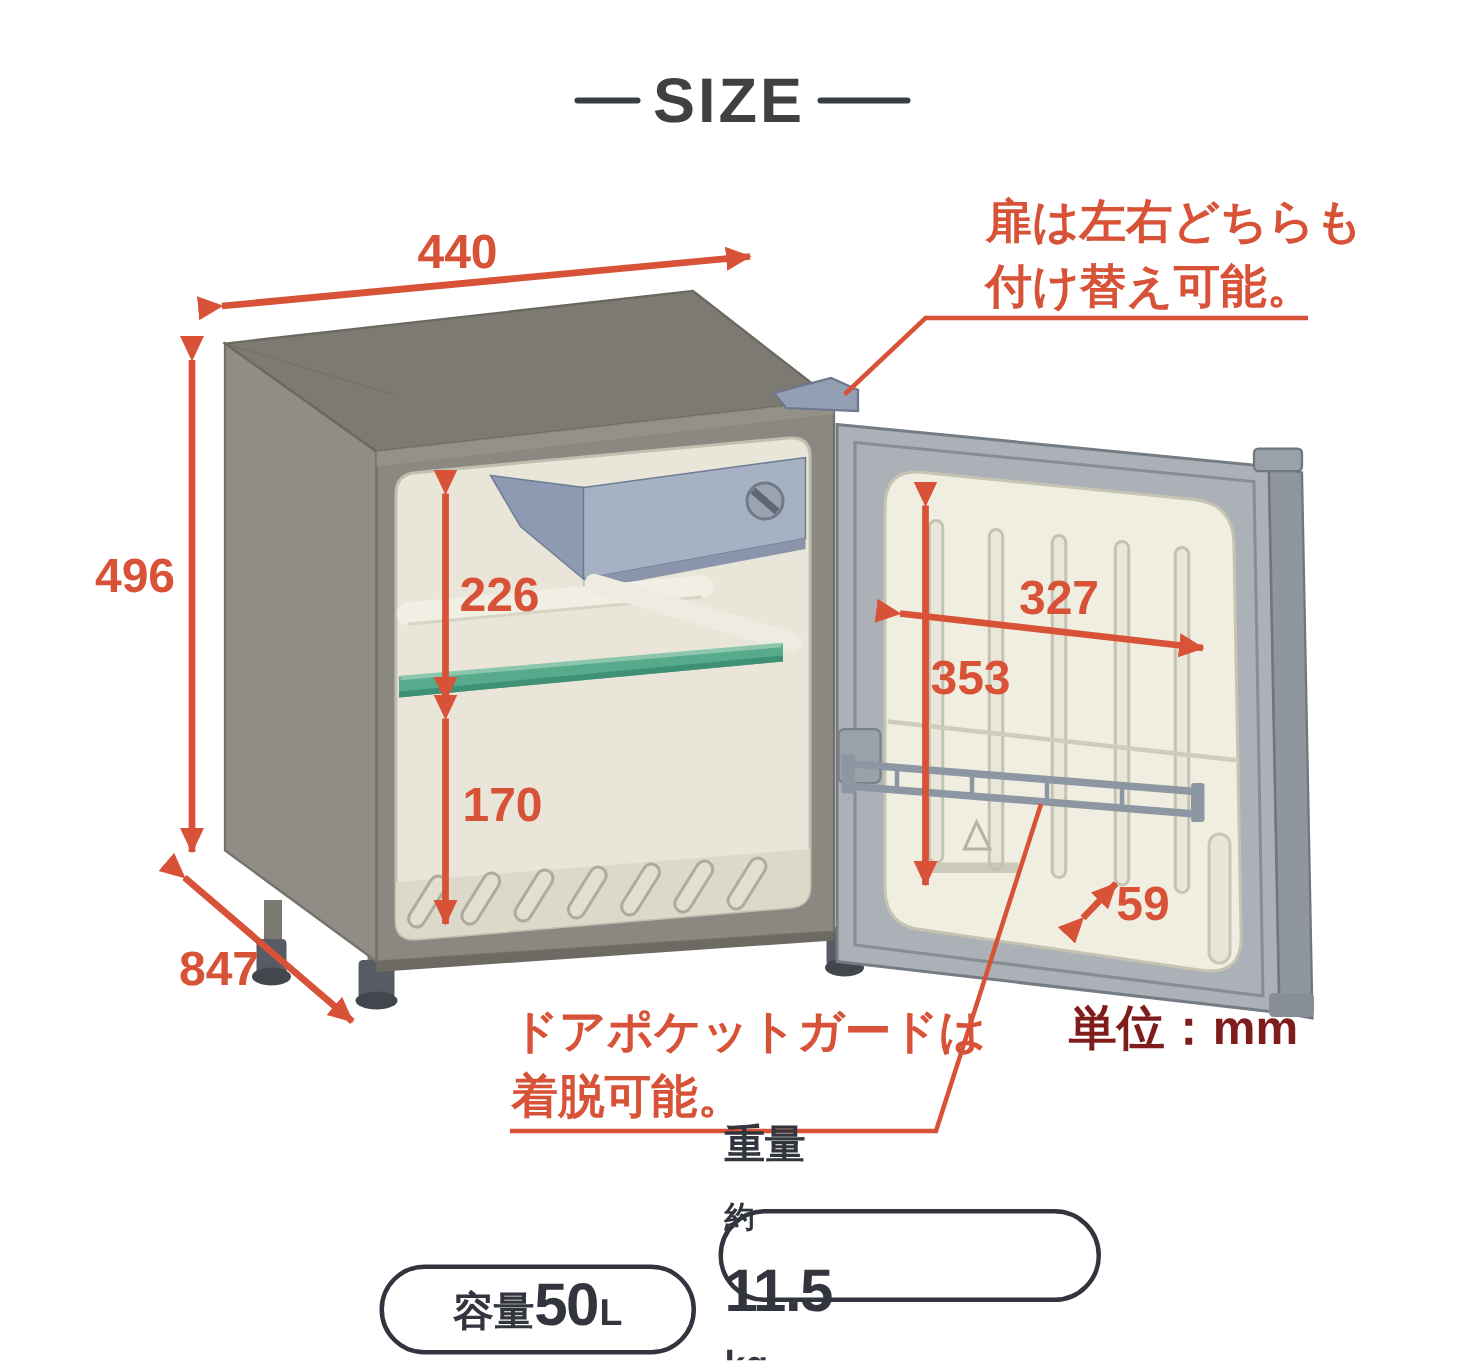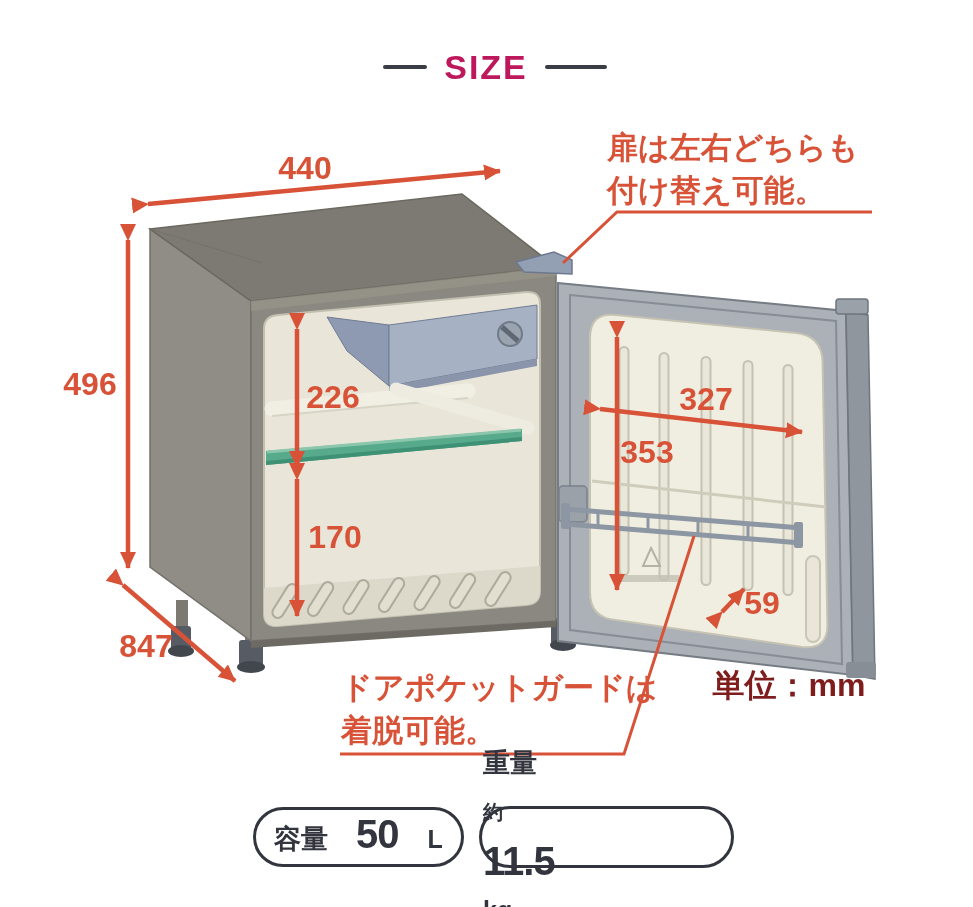--- a/index.html
+++ b/index.html
@@ -1,21 +1,21 @@
 <!DOCTYPE html>
 <html><head>
 <meta charset="utf-8">
 <style>
   html,body{margin:0;padding:0;background:#ffffff;}
   .stage{position:relative;width:973px;height:907px;background:#fff;overflow:hidden;
          font-family:"Liberation Sans","DejaVu Sans",sans-serif;font-weight:bold;color:#32353d;}
   .stage > svg{position:absolute;left:0;top:0;}
   .abs{position:absolute;}
   .ctr{transform:translate(-50%,-50%);}
-  .title{font-size:34px;letter-spacing:2px;color:#be185d;white-space:nowrap;}
+  .title{font-size:42px;letter-spacing:2px;color:#404040;white-space:nowrap;}
   .rule{position:absolute;background:#3a3d45;height:4px;border-radius:2px;}
   .dim{position:absolute;color:#d85238;font-size:32px;white-space:nowrap;}
   .note{position:absolute;color:#d85238;font-size:31px;line-height:43px;white-space:nowrap;}
   .unit{position:absolute;font-size:32px;color:#7f1d1d;white-space:nowrap;}
   .badge{position:absolute;background:#fff;border:3px solid #32353d;border-radius:32px;
          display:flex;align-items:baseline;justify-content:center;}
   .badge span{line-height:49px;}
   .badge .lbl{font-size:27px;}
   .badge .approx{font-size:20px;}
   .badge .val{font-size:40px;letter-spacing:-1px;}
@@ -146,31 +146,31 @@
 
   <div class="dim ctr" style="left:305px;top:168px;">440</div>
   <div class="dim ctr" style="left:90px;top:384px;">496</div>
   <div class="dim ctr" style="left:146px;top:646px;">847</div>
   <div class="dim ctr" style="left:333px;top:397px;">226</div>
   <div class="dim ctr" style="left:335px;top:537px;">170</div>
   <div class="dim ctr" style="left:706px;top:399px;">327</div>
   <div class="dim ctr" style="left:647px;top:452px;text-align:right;">353</div>
   <div class="dim ctr" style="left:762px;top:603px;">59</div>
 
-  <div class="note" style="left:607px;top:126px;">
+  <div class="note" style="left:657px;top:126px;">
     <div>扉は左右どちらも</div>
     <div>付け替え可能。</div>
   </div>
   <div class="note" style="left:341px;top:666px;">
     <div>ドアポケットガードは</div>
     <div>着脱可能。</div>
   </div>
   <div class="unit ctr" style="left:789px;top:686px;">単位：mm</div>
 
-  <div class="badge" style="left:253px;top:807px;width:205px;height:54px;gap:28px;">
+  <div class="badge" style="left:253px;top:843px;width:205px;height:54px;">
     <span class="lbl">容量</span>
     <span class="val">50</span>
     <span class="unit-s">L</span>
   </div>
   <div class="badge" style="left:479px;top:806px;width:249px;height:56px;flex-direction:column;">
     <span class="lbl">重量</span>
     <span class="approx">約</span>
     <span class="val">11.5</span>
     <span class="unit-s">kg</span>
   </div>

